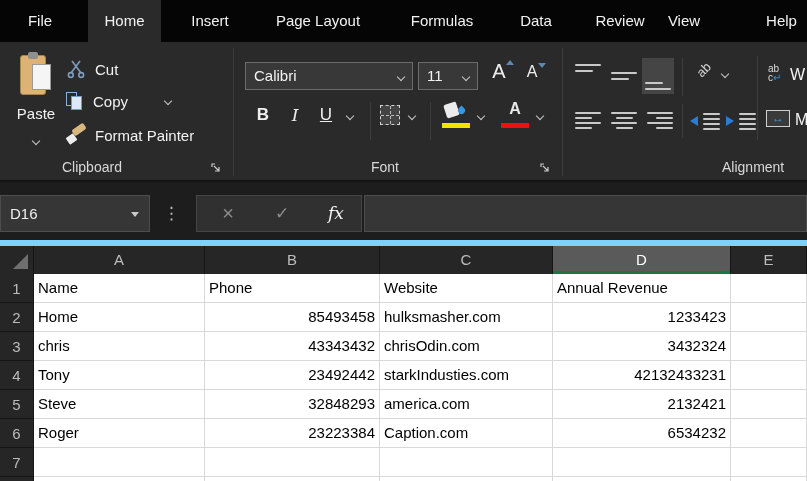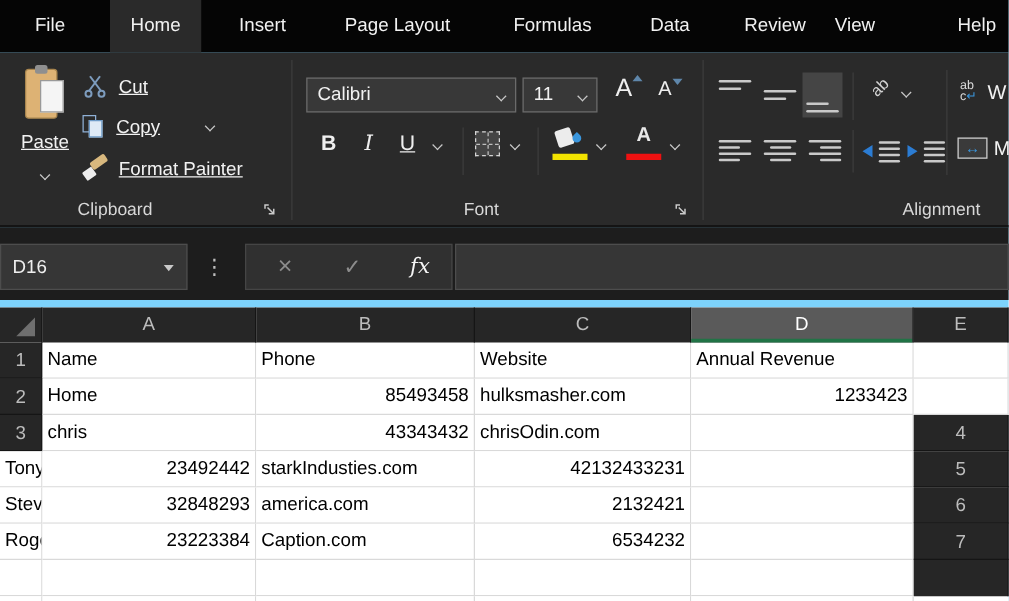--- a/index.html
+++ b/index.html
@@ -12,21 +12,21 @@
   .mtab { position:absolute; top:0; height:42px; line-height:42px; text-align:center;
           color:#f2f2f2; font-size:15px; cursor:default; }
   .mtab.active { background:#2a2a2a; }
 
   
   #ribbon { position:absolute; top:42px; left:0; width:807px; height:140px; background:#2a2a2a;
             border-bottom:2px solid #141414; }
   .gsep { position:absolute; top:6px; height:128px; width:1px; background:#3d3d3d; }
   .grouplabel { position:absolute; bottom:5px; color:#d8d8d8; font-size:14px; }
   .launcher { position:absolute; bottom:5px; width:12px; height:12px; }
-  .rlabel { color:#f2f2f2; font-size:15px;text-decoration:underline; }
+  .rlabel { color:#f2f2f2; font-size:15px; }
   .chev { display:inline-block; width:6px; height:6px; border-right:1.5px solid #c9c9c9;
           border-bottom:1.5px solid #c9c9c9; transform:rotate(45deg); }
 
   
   #paste-btn { position:absolute; left:8px; top:10px; width:56px; height:108px; text-align:center; }
   .clipboard-ic { position:relative; width:32px; height:46px; margin:0 auto; }
   .clipboard-ic .board { position:absolute; left:0; top:3px; width:26px; height:40px;
       background:#ddb274; border:1px solid #a8854e; border-radius:3px; }
   .clipboard-ic .clip { position:absolute; left:8px; top:0; width:10px; height:7px;
       background:#8f8f8f; border-radius:2px; }
@@ -345,20 +345,21 @@
     <div class="cell">Home</div>
     <div class="cell num">85493458</div>
     <div class="cell">hulksmasher.com</div>
     <div class="cell num">1233423</div>
     <div class="cell"></div>
 
     <div class="rn">3</div>
     <div class="cell">chris</div>
     <div class="cell num">43343432</div>
     <div class="cell">chrisOdin.com</div>
+    <div class="cell num">3432324</div>
     <div class="cell"></div>
 
     <div class="rn">4</div>
     <div class="cell">Tony</div>
     <div class="cell num">23492442</div>
     <div class="cell">starkIndusties.com</div>
     <div class="cell num">42132433231</div>
     <div class="cell"></div>
 
     <div class="rn">5</div>

